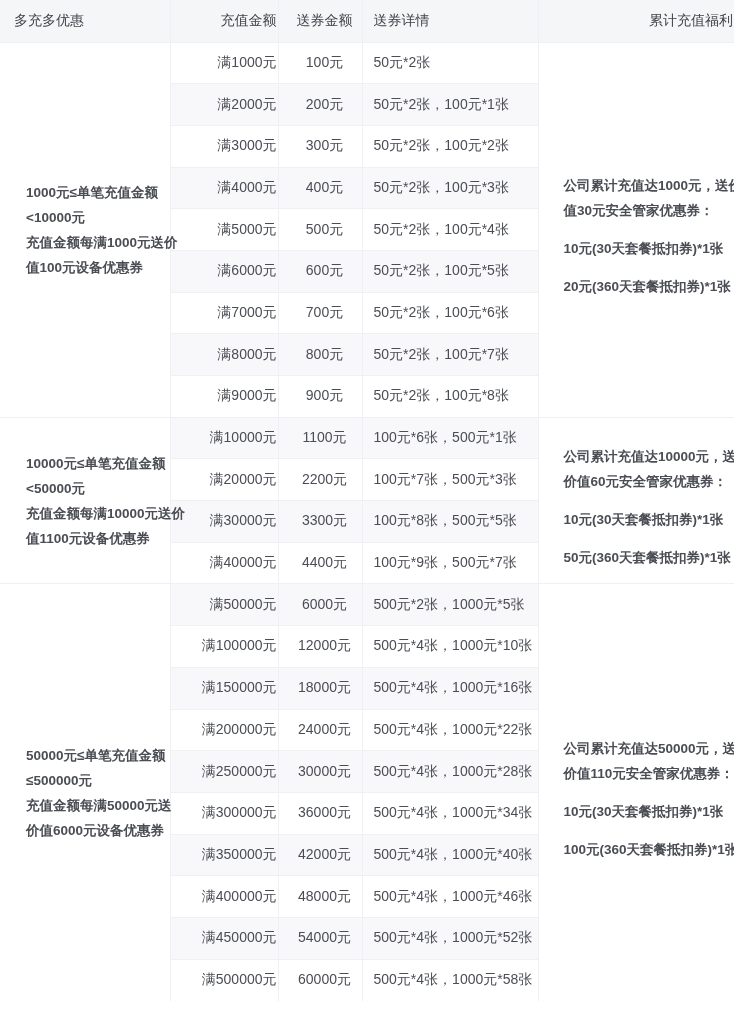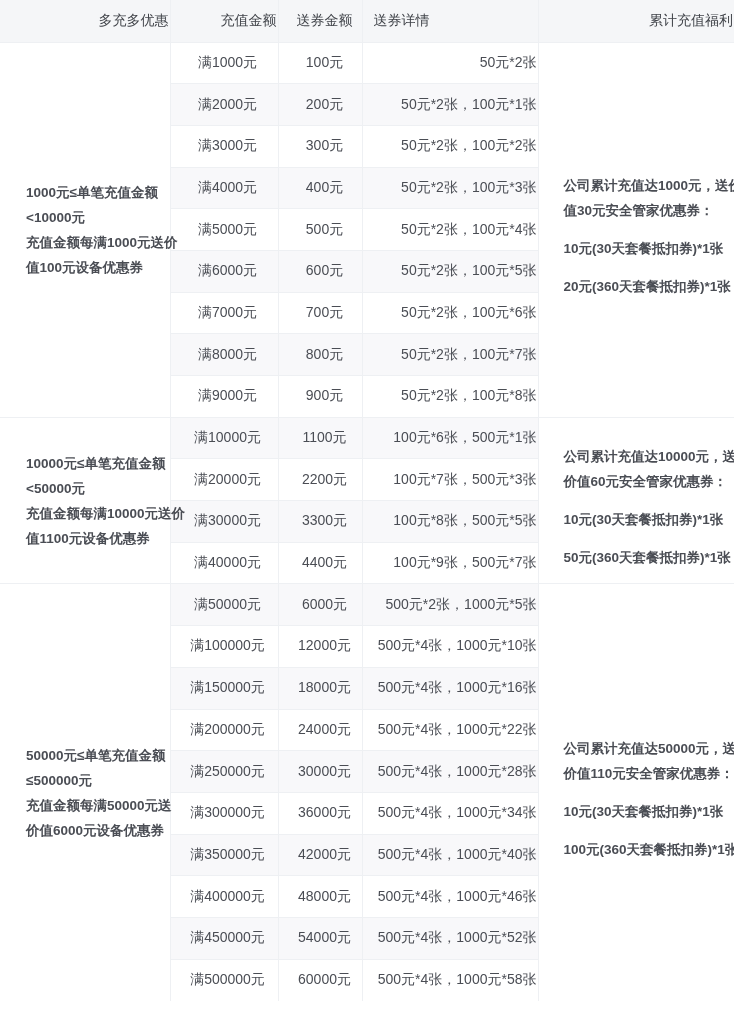--- a/index.html
+++ b/index.html
@@ -23,28 +23,28 @@
     vertical-align: middle;
     box-sizing: border-box;
   }
   thead th {
     background: #f5f6f8;
     color: #41444a;
     font-weight: 500;
     height: 42px;
   }
   td { height: 41.7px; background: #ffffff; }
-  .th-promo   { text-align: right;  padding-left: 14px; }
+  .th-promo   { text-align: left;  padding-left: 14px; }
   .th-amount  { text-align: right; padding-left: 10px; }
   .th-coupon  { padding-left: 10px; }
   .th-detail  { text-align: left;  padding-left: 11px; }
   .th-benefit { text-align: right;  padding-left: 13px; }
-  .cell-amount { text-align: center; padding-left: 8px; white-space: nowrap; }
+  .cell-amount { text-align: right; padding-left: 8px; white-space: nowrap; }
   .cell-coupon { text-align: center; padding-left: 10px; white-space: nowrap; }
-  .cell-detail { text-align: right;  padding-left: 11px; white-space: nowrap; }
+  .cell-detail { text-align: left;  padding-left: 11px; white-space: nowrap; }
   .stripe { background: #f8f8fa; }
   .tier-cell, .benefit-cell {
     background: #ffffff;
     font-size: 13.5px;
     line-height: 25px;
     vertical-align: middle;
   }
   .tier-cell    { padding: 8px 0 8px 14px; }
   .benefit-cell { padding: 8px 0 8px 13px; }
   .tier-cell p, .benefit-cell p { margin: 12px; white-space: pre; font-weight: bold; }

